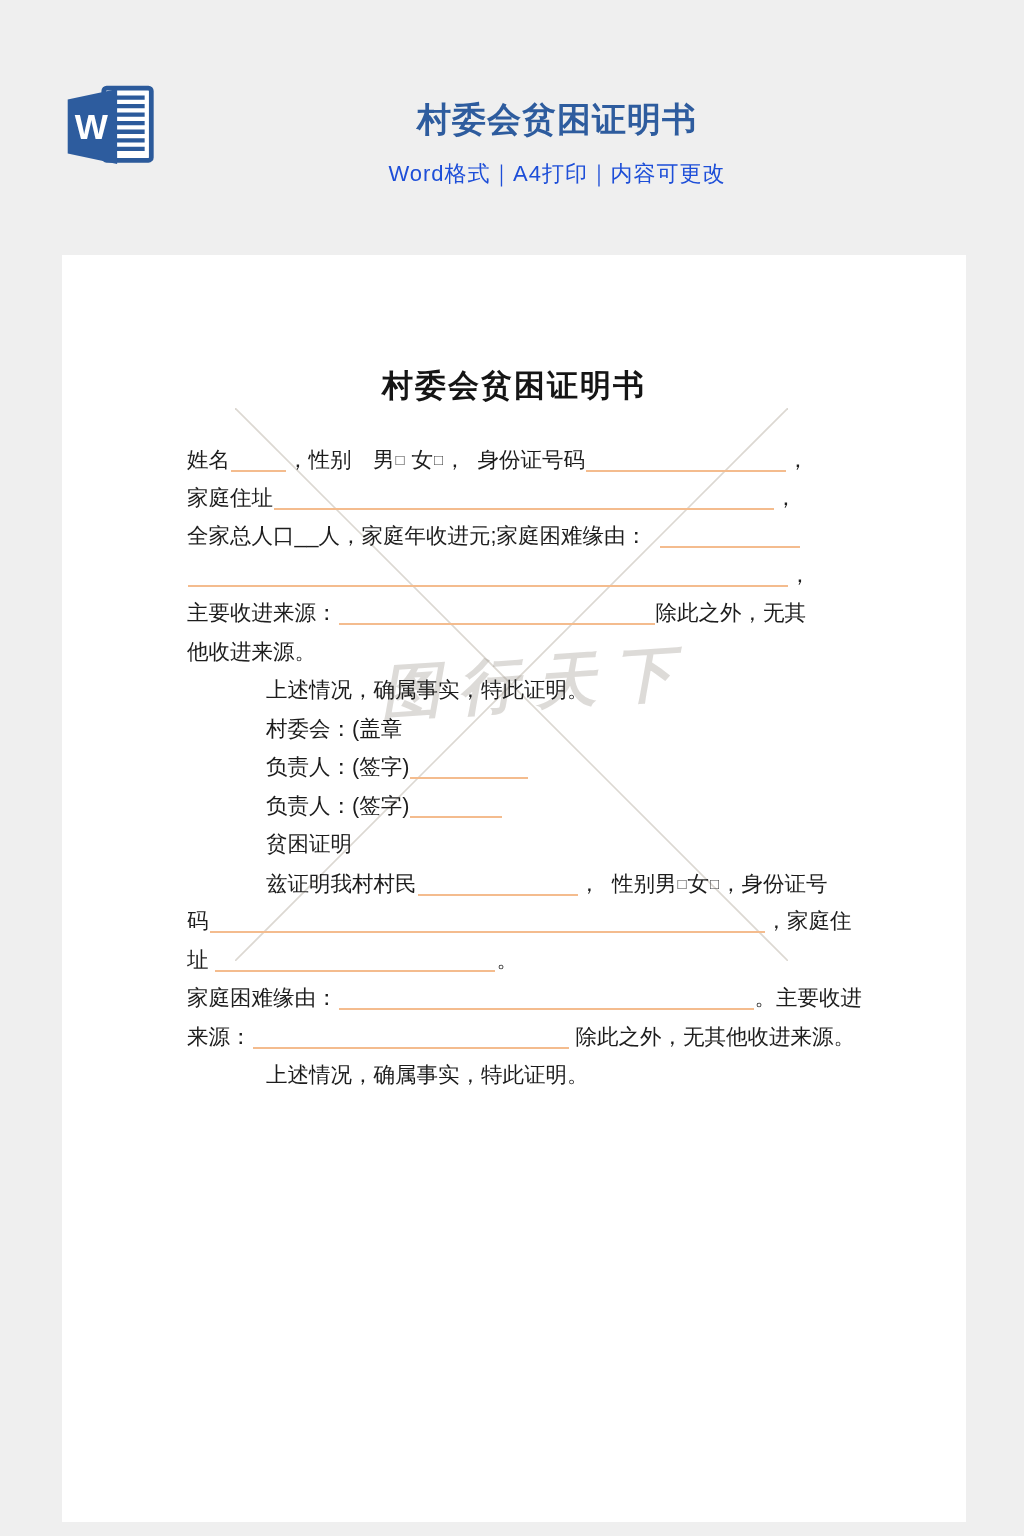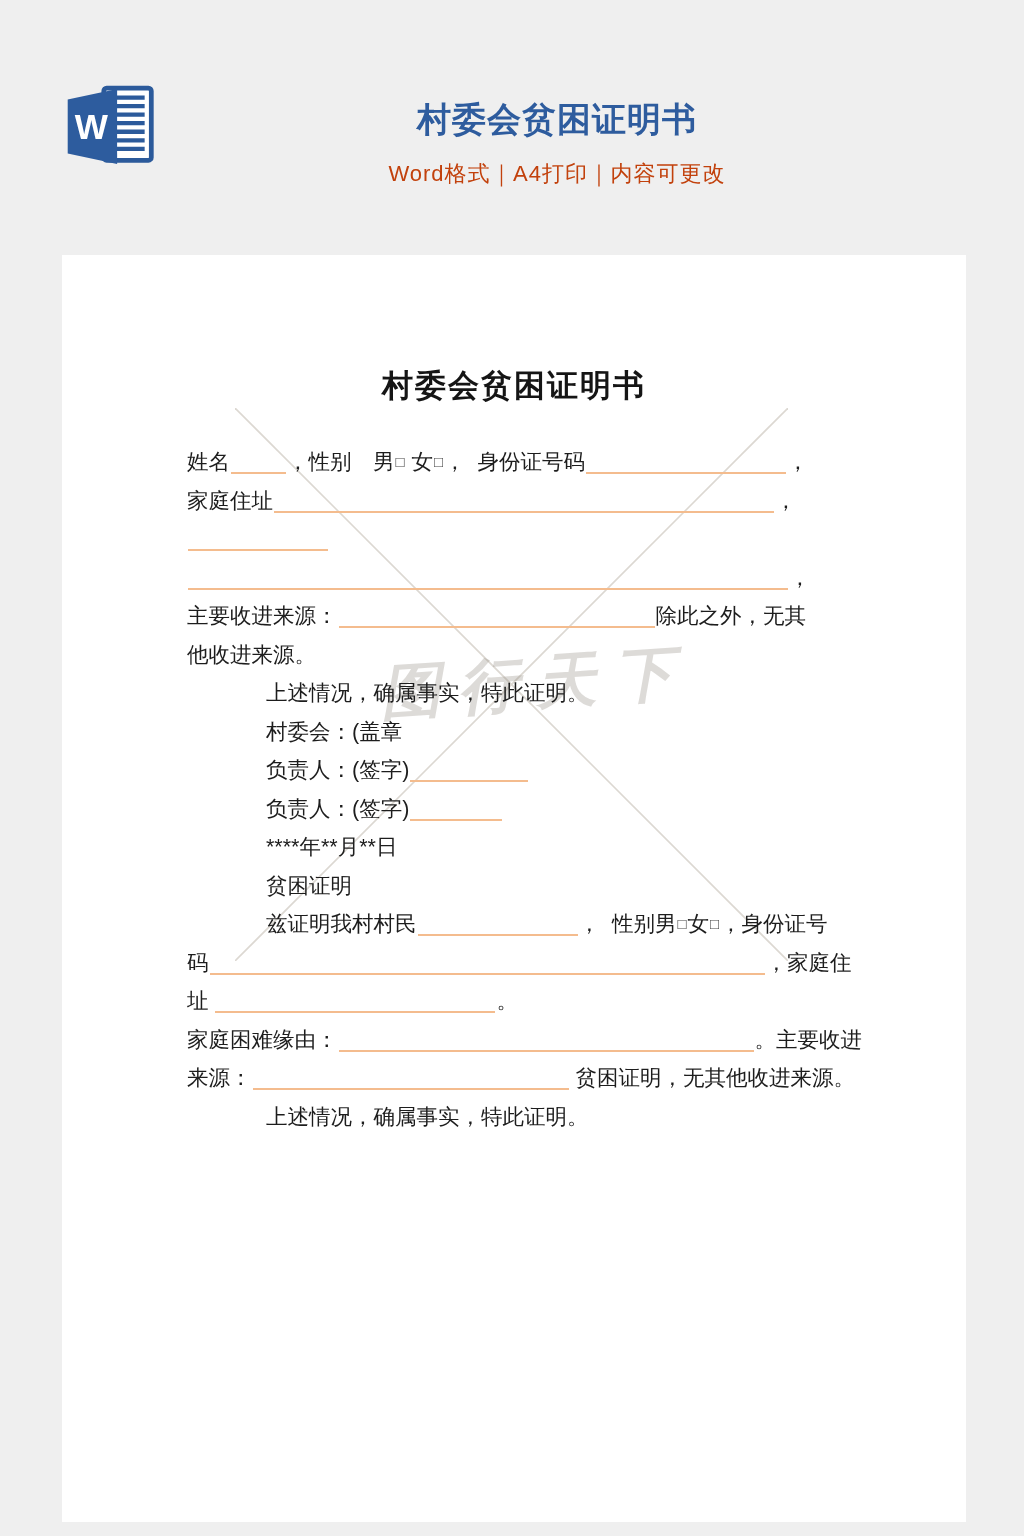--- a/index.html
+++ b/index.html
@@ -11,36 +11,36 @@
   }
   .stage{position:absolute;inset:0;}
 
   
   .header{position:absolute;left:0;top:0;width:1024px;height:255px;}
   .word-icon{position:absolute;left:62px;top:84px;width:95px;height:86px;}
   .head-text{position:absolute;left:90px;right:0;top:0;text-align:center;}
   .head-title{
     margin-top:97px;font-size:34px;font-weight:bold;color:#2e5c9e;letter-spacing:1px;
   }
-  .head-sub{margin-top:16px;font-size:22px;color:#c2410c;letter-spacing:1px;}
+  .head-sub{margin-top:16px;font-size:22px;color:#1d4ed8;letter-spacing:1px;}
 
   
   .page{
     position:absolute;left:62px;top:255px;width:904px;height:1267px;
     background:#ffffff;
   }
   .doc-title{
     position:absolute;left:0;top:110px;width:100%;margin:0;
     text-align:center;font-size:31px;font-weight:bold;color:#151515;letter-spacing:2px;
   }
   .doc-body{
     position:absolute;left:125px;top:192px;width:680px;z-index:2;
   }
   .line{
-    white-space:pre;height:38.5px;line-height:30px;
+    white-space:pre;height:38.5px;line-height:25px;
     font-size:21.5px;color:#1d1d1d;
   }
   .line.indent{padding-left:79px;}
   .u{
     display:inline-block;height:1em;margin:0 1px -5px 1px;
     border-bottom:2px solid #f4bc8e;
   }
   .box{font-size:15px;color:#444;vertical-align:2px;padding:0 1px;}
 
   
@@ -83,32 +83,31 @@
       <line x1="0" y1="0" x2="553" y2="553" stroke="#dcd8d2" stroke-width="1.6"></line>
       <line x1="553" y1="0" x2="0" y2="553" stroke="#dcd8d2" stroke-width="1.6"></line>
     </svg>
     <div class="wm-logo">图行天下</div>
 
     <h1 class="doc-title">村委会贫困证明书</h1>
 
     <div class="doc-body">
         <div class="line"><span class="t">姓名</span><span class="u" style="width: 55px;"></span><span class="t">，性别　男</span><span class="box">□</span><span class="t"> 女</span><span class="box">□</span><span class="t">，  身份证号码</span><span class="u" style="width: 200px;"></span><span class="t">，</span></div>
         <div class="line"><span class="t">家庭住址</span><span class="u" style="width: 500px;"></span><span class="t">，</span></div>
-        <div class="line"><span class="u" style="width: 140px;"></span></div>
+        <div class="line"><span class="t">全家总人口__人，家庭年收进元;家庭困难缘由：  </span><span class="u" style="width: 140px;"></span></div>
         <div class="line"><span class="u" style="width: 600px;"></span><span class="t">，</span></div>
         <div class="line"><span class="t">主要收进来源：</span><span class="u" style="width: 316px;"></span><span class="t">除此之外，无其</span></div>
         <div class="line"><span class="t">他收进来源。</span></div>
         <div class="line indent"><span class="t">上述情况，确属事实，特此证明。</span></div>
         <div class="line indent"><span class="t">村委会：(盖章</span></div>
         <div class="line indent"><span class="t">负责人：(签字)</span><span class="u" style="width: 118px;"></span></div>
         <div class="line indent"><span class="t">负责人：(签字)</span><span class="u" style="width: 92px;"></span></div>
-        <div class="line indent"><span class="t">****年**月**日</span></div>
         <div class="line indent"><span class="t">贫困证明</span></div>
         <div class="line indent"><span class="t">兹证明我村村民</span><span class="u" style="width: 160px;"></span><span class="t">，  性别男</span><span class="box">□</span><span class="t">女</span><span class="box">□</span><span class="t">，身份证号</span></div>
         <div class="line"><span class="t">码</span><span class="u" style="width: 555px;"></span><span class="t">，家庭住</span></div>
         <div class="line"><span class="t">址 </span><span class="u" style="width: 280px;"></span><span class="t">。</span></div>
         <div class="line"><span class="t">家庭困难缘由：</span><span class="u" style="width: 415px;"></span><span class="t">。主要收进</span></div>
-        <div class="line"><span class="t">来源：</span><span class="u" style="width: 316px;"></span><span class="t"> 贫困证明，无其他收进来源。</span></div>
+        <div class="line"><span class="t">来源：</span><span class="u" style="width: 316px;"></span><span class="t"> 除此之外，无其他收进来源。</span></div>
         <div class="line indent"><span class="t">上述情况，确属事实，特此证明。</span></div>
       </div>
   </div>
 
 </div>
 
 </body></html>

